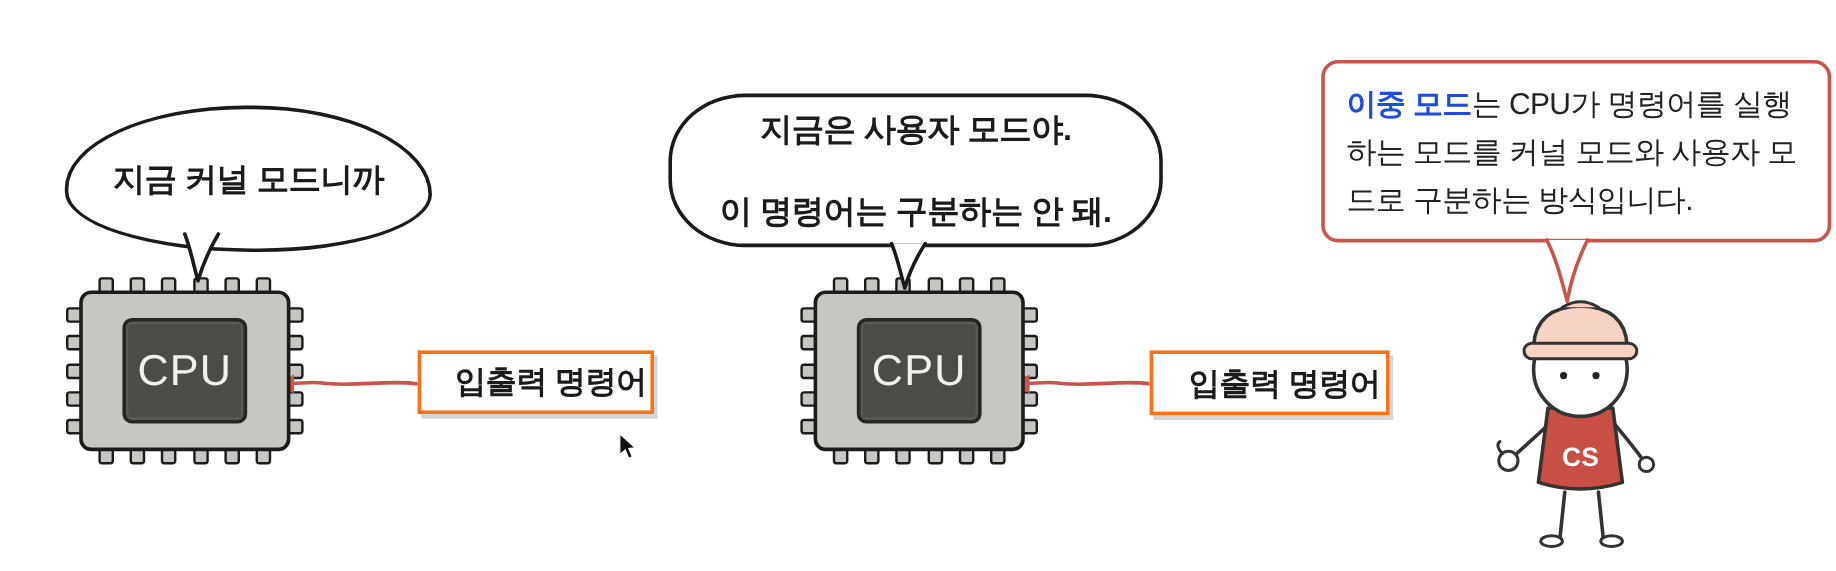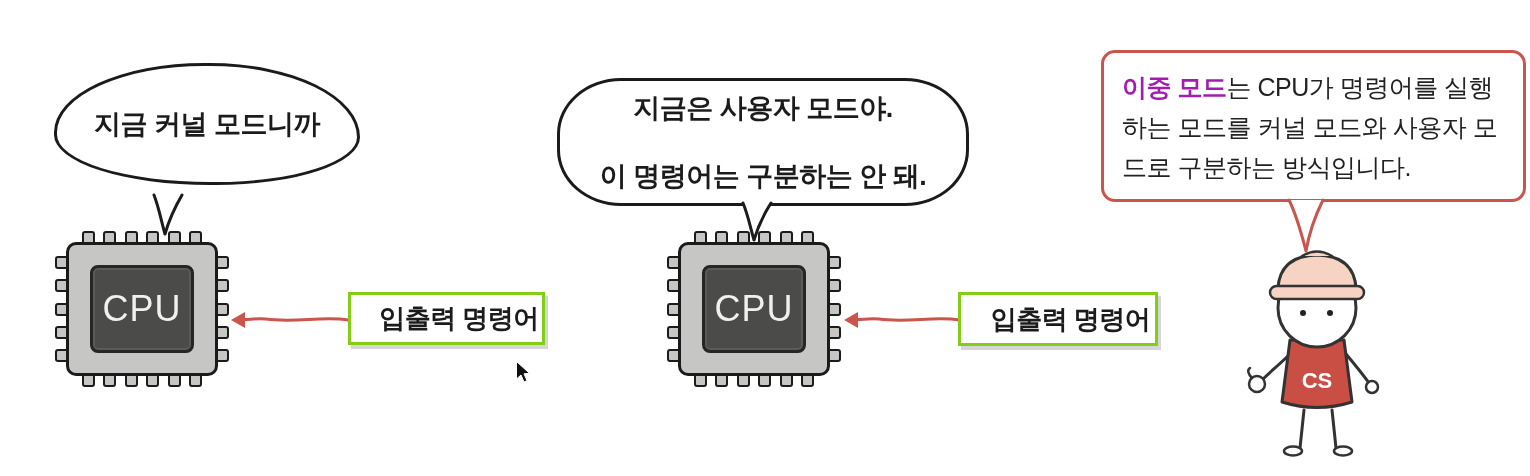--- a/index.html
+++ b/index.html
@@ -6,49 +6,49 @@
   html,body { background:#ffffff; }
   body { font-family:"Liberation Sans","DejaVu Sans",sans-serif; color:#1b1b1b; }
 
   .stage { position:relative; width:1530px; height:476px; background:#ffffff; overflow:hidden; }
 
   
   .bubble { position:absolute; background:#fff; border:3px solid #1b1b1b;
             display:flex; flex-direction:column; align-items:center; justify-content:center;
             gap:12px; text-align:center; z-index:2; }
   .bubble .line { font-size:27px; font-weight:600; letter-spacing:-0.5px; color:#1b1b1b; white-space:nowrap; }
-  .bubble-kernel { left:54px;  top:63px; width:306px; height:122px; border-radius:50% 50% 48% 52% / 58% 62% 40% 42%; }
+  .bubble-kernel { left:54px;  top:88px; width:306px; height:122px; border-radius:50% 50% 48% 52% / 58% 62% 40% 42%; }
   .bubble-user   { left:557px; top:78px; width:412px; height:128px; border-radius:64px / 56px;gap:32px; }
   .tail { position:absolute; z-index:3; }
 
   
   .narrator-bubble { position:absolute; left:1101px; top:50px; width:425px; height:152px;
                      background:#fff; border:3px solid #c9554c; border-radius:14px;
                      padding:14px 18px; z-index:2; }
   .narr-text { font-size:25px; line-height:1.6; letter-spacing:-0.5px; color:#222; text-align:left; }
-  .narr-text .hl { color:#a21caf; font-weight:bold; }
-
-  
-  .chip { position:absolute; width:152px; height:134px; }
+  .narr-text .hl { color:#1d4ed8; font-weight:bold; }
+
+  
+  .chip { position:absolute; width:176px; height:134px; }
   .chip-body { position:absolute; inset:0; background:#c6c6c4; border:3px solid #1b1b1b;
                border-radius:10px; z-index:1; display:flex; align-items:center; justify-content:center; }
   .die { width:104px; height:88px; background:#4b4b4a; border:3px solid #262626; border-radius:8px;
          display:flex; align-items:center; justify-content:center; box-shadow:inset 0 0 0 2px #5a5a58; }
   .cpu-label { font-size:36px; color:#f0f0ee; letter-spacing:1px; }
   .pins { position:absolute; display:flex; z-index:0; }
   .pins-top    { left:16px; right:16px; top:-11px;   height:15px; justify-content:space-between; }
   .pins-bottom { left:16px; right:16px; bottom:-11px;height:15px; justify-content:space-between; }
   .pins-left   { top:14px; bottom:14px; left:-11px;  width:15px; flex-direction:column; justify-content:space-between; }
   .pins-right  { top:14px; bottom:14px; right:-11px; width:15px; flex-direction:column; justify-content:space-between; }
   .pin { background:#c6c6c4; border:2.5px solid #1b1b1b; border-radius:3px; }
   .pins-top .pin, .pins-bottom .pin { width:13px; height:15px; }
   .pins-left .pin, .pins-right .pin { width:15px; height:13px; }
 
   
-  .io-box { position:absolute; background:#fff; border:3px solid #84cc16;
+  .io-box { position:absolute; background:#fff; border:3px solid #f97316;
             display:flex; align-items:center; justify-content:center;
             box-shadow:3px 4px 0 rgba(90,90,90,0.25);padding-left:25px; }
   .io-box span { font-size:26px; font-weight:600; letter-spacing:-0.5px; white-space:nowrap; }
 
   .arrow { position:absolute; }
   .cursor { position:absolute; z-index:5; }
   .character { position:absolute; }
 </style>
 </head>
 <body>

